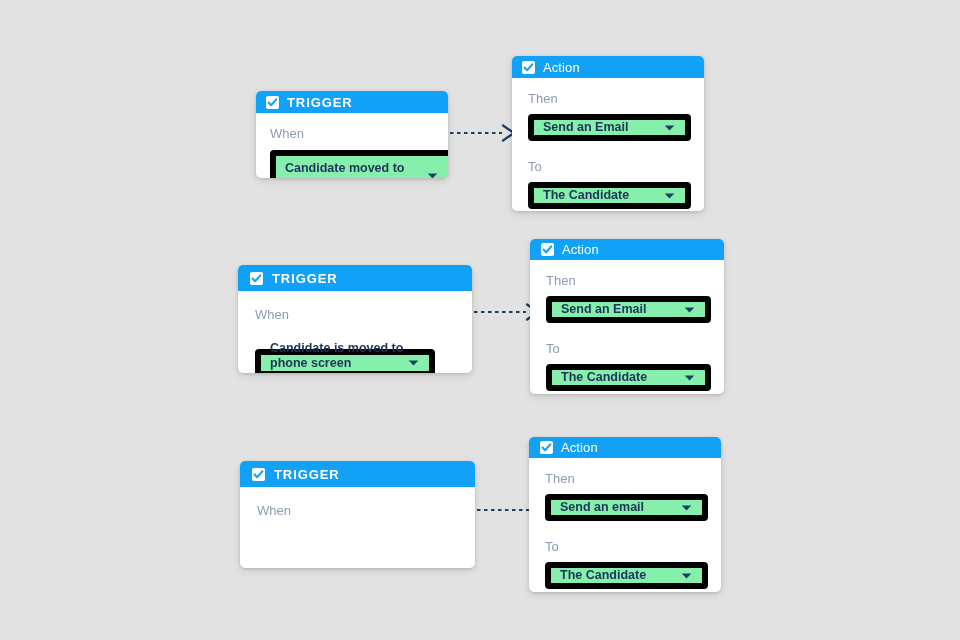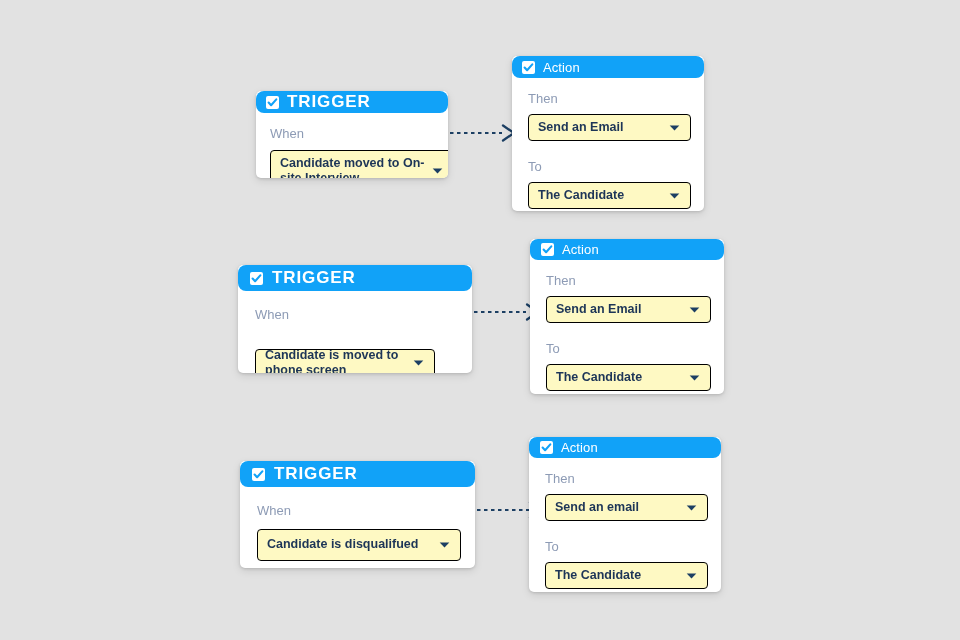--- a/index.html
+++ b/index.html
@@ -30,21 +30,20 @@
     box-shadow: 0 1px 3px rgba(0,0,0,0.14), 0 3px 9px rgba(0,0,0,0.10);
     overflow: hidden;
     box-sizing: border-box;
   }
 
   .card-header {
     background: #11a2f8;
     display: flex;
     align-items: center;
     box-sizing: border-box;
-    border-radius: 8px;
   }
 
   .chk {
     width: 13px;
     height: 13px;
     background: #ffffff;
     border-radius: 2px;
     flex: 0 0 auto;
     position: relative;
     display: block;
@@ -56,21 +55,21 @@
     width: 11px;
     height: 11px;
     display: block;
   }
 
   .card-title {
     color: #ffffff;
     white-space: nowrap;
   }
   .title-trigger {
-    font-size: 17px;
+    font-size: 13px;
     font-weight: bold;
     letter-spacing: 0.9px;
   }
   .title-action {
     font-size: 13px;
     font-weight: normal;
     letter-spacing: 0.1px;
   }
 
   .card-body {
@@ -80,26 +79,26 @@
   .field-label {
     color: #8d9bb5;
     font-size: 13px;
     line-height: 1;
     display: block;
   }
 
   
   .select {
     box-sizing: border-box;
-    border: 1px solid #000000;
+    border: 6px solid #000000;
     border-radius: 4px;
-    background: #fef9c3;
+    background: #86efac;
     position: relative;
     display: flex;
-    align-items: center;
+    align-items: flex-end;
   }
   .select-text {
     color: #1d3557;
     font-size: 12.5px;
     font-weight: bold;
     line-height: 1.22;
     padding-right: 22px;
   }
   .caret {
     position: absolute;
@@ -243,28 +242,20 @@
     <div class="card-header" style="height:26px; padding:0 0 0 12px; gap:9px;">
       <span class="chk">
         <svg viewBox="0 0 11 11">
             <path d="M1.6 5.6 L4.1 8.2 L9.3 2.4" fill="none" stroke="#11a2f8" stroke-width="2.1" stroke-linecap="round" stroke-linejoin="round"></path>
           </svg>
       </span>
       <span class="card-title title-trigger">TRIGGER</span>
     </div>
     <div class="card-body" style="padding:17px 12px 0 17px;">
       <span class="field-label">When</span>
-      <div class="select" style="margin-top:12px; width:204px; height:32px; padding:0 0 0 9px;">
-        <span class="select-text">Candidate is disqualifued</span>
-        <span class="caret">
-          <svg viewBox="0 0 11 8">
-              <path d="M0.7 1.6 L5.5 6.4 L10.3 1.6 Z" fill="#1c3f63"></path>
-            </svg>
-        </span>
-      </div>
     </div>
   </div>
 
   <svg class="connector" style="left:475px; top:499px; width:72px; height:22px;" viewBox="0 0 72 22">
     <path d="M2 11 H 54" stroke="#1c3f63" stroke-width="2" stroke-dasharray="3.5 3.5" fill="none"></path>
     <path d="M55 3.5 L 66 11 L 55 18.5" stroke="#1c3f63" stroke-width="2.3" fill="none" stroke-linecap="round" stroke-linejoin="round"></path>
   </svg>
 
   <div class="card" style="left:529px; top:437px; width:192px; height:155px;">
     <div class="card-header" style="height:21px; padding:0 0 0 11px; gap:8px;">

